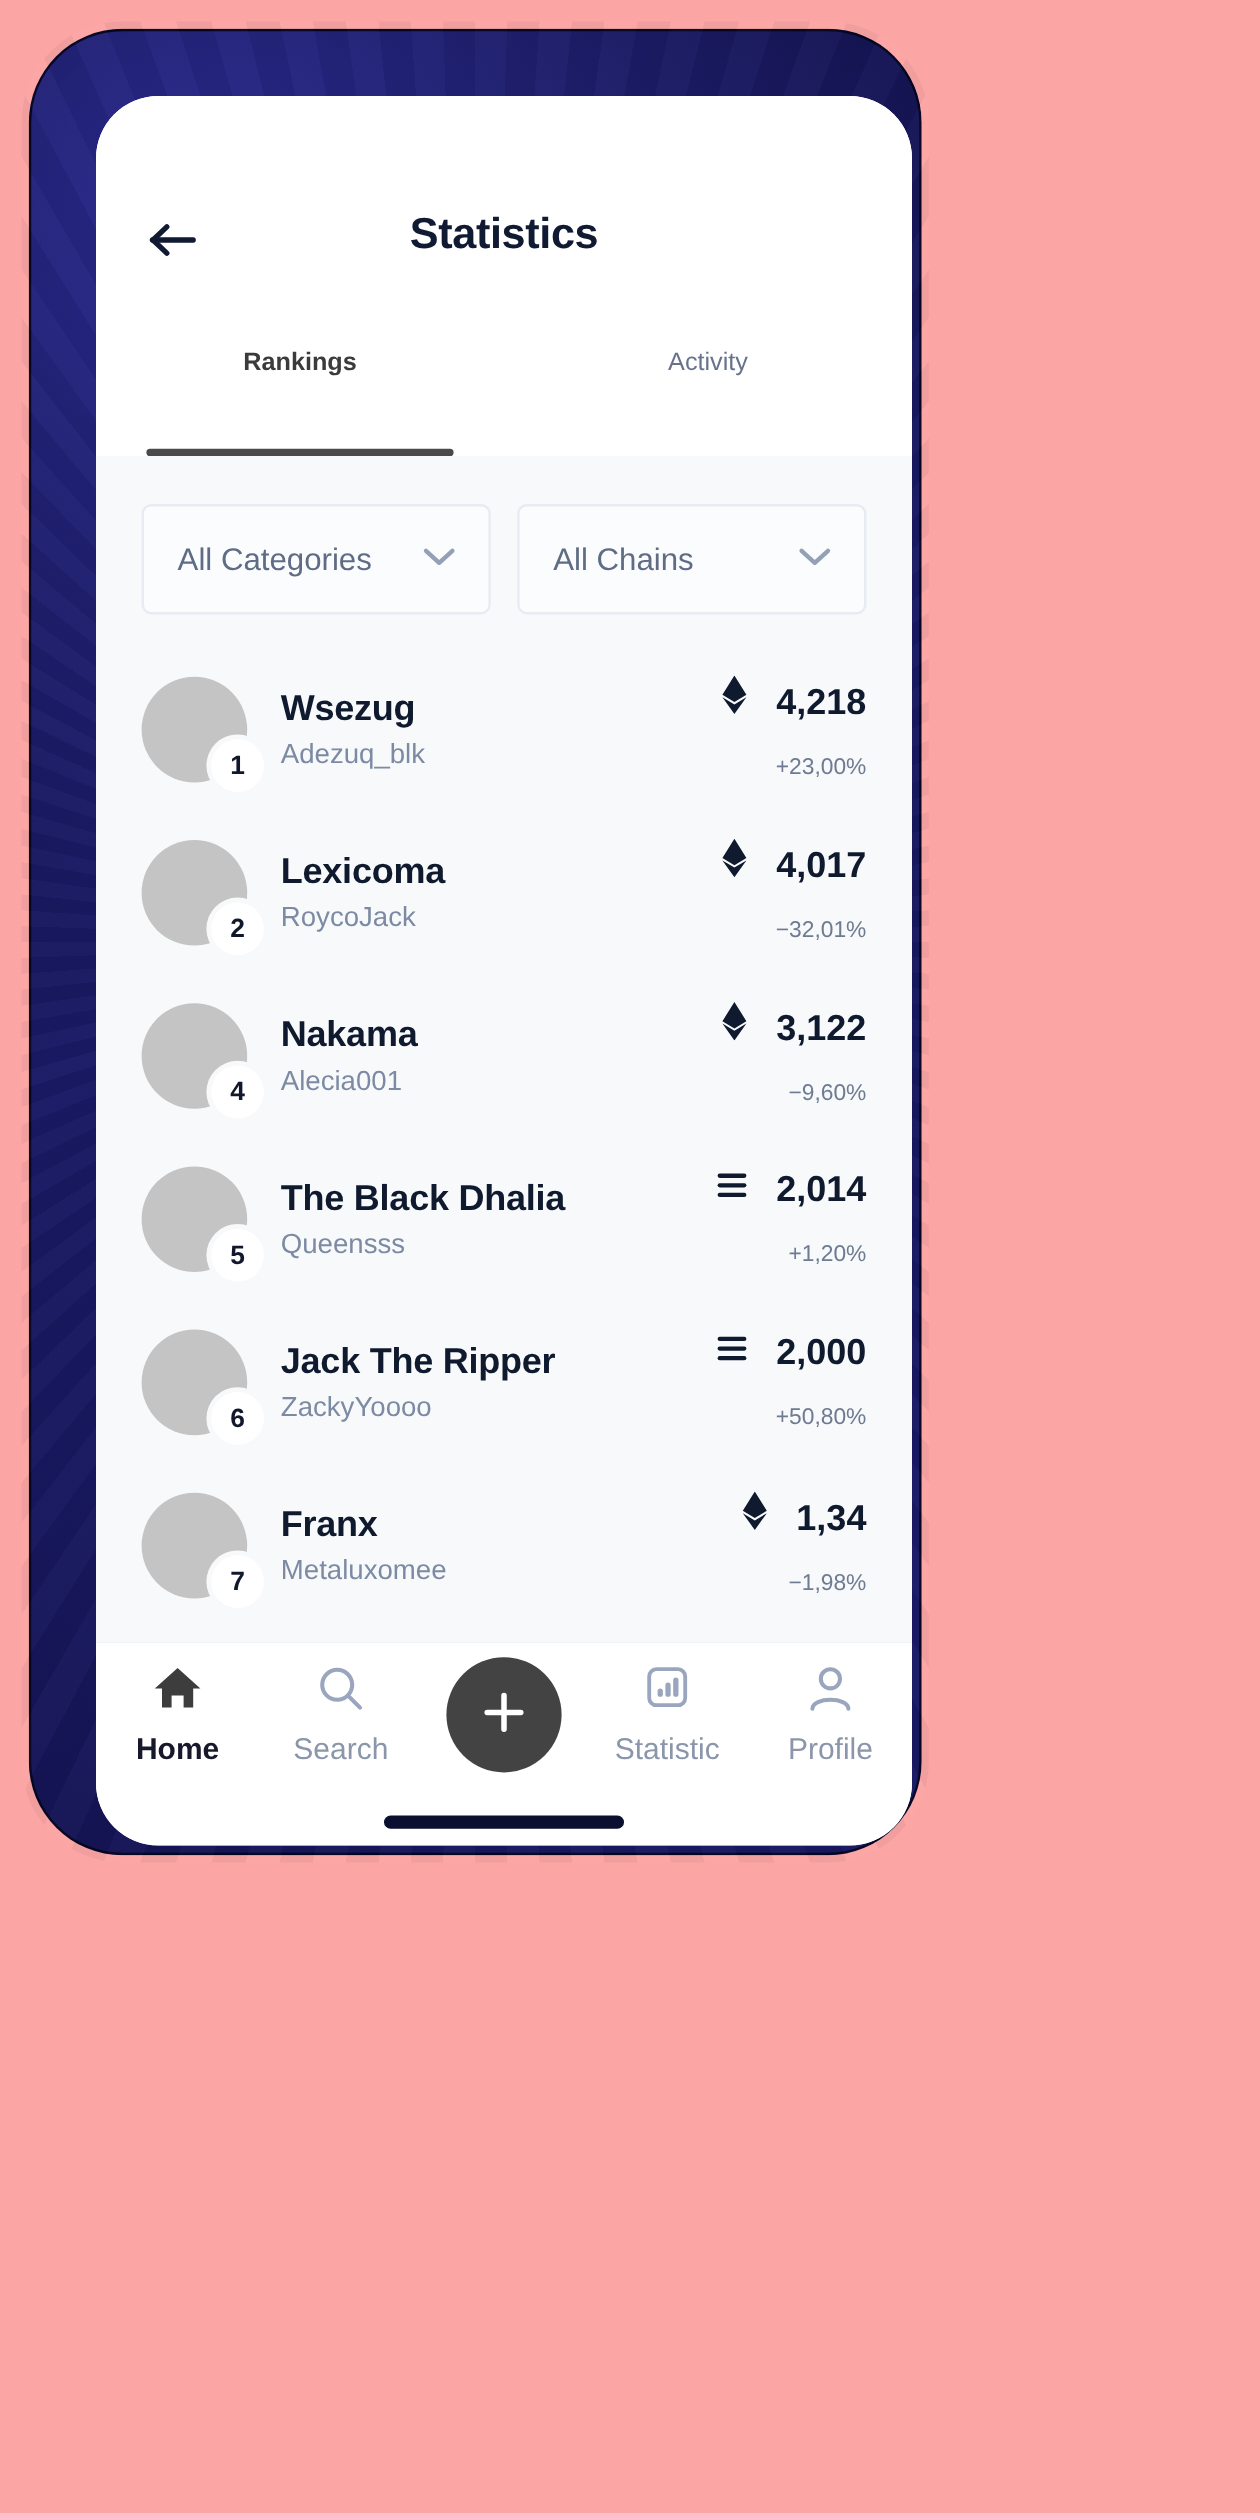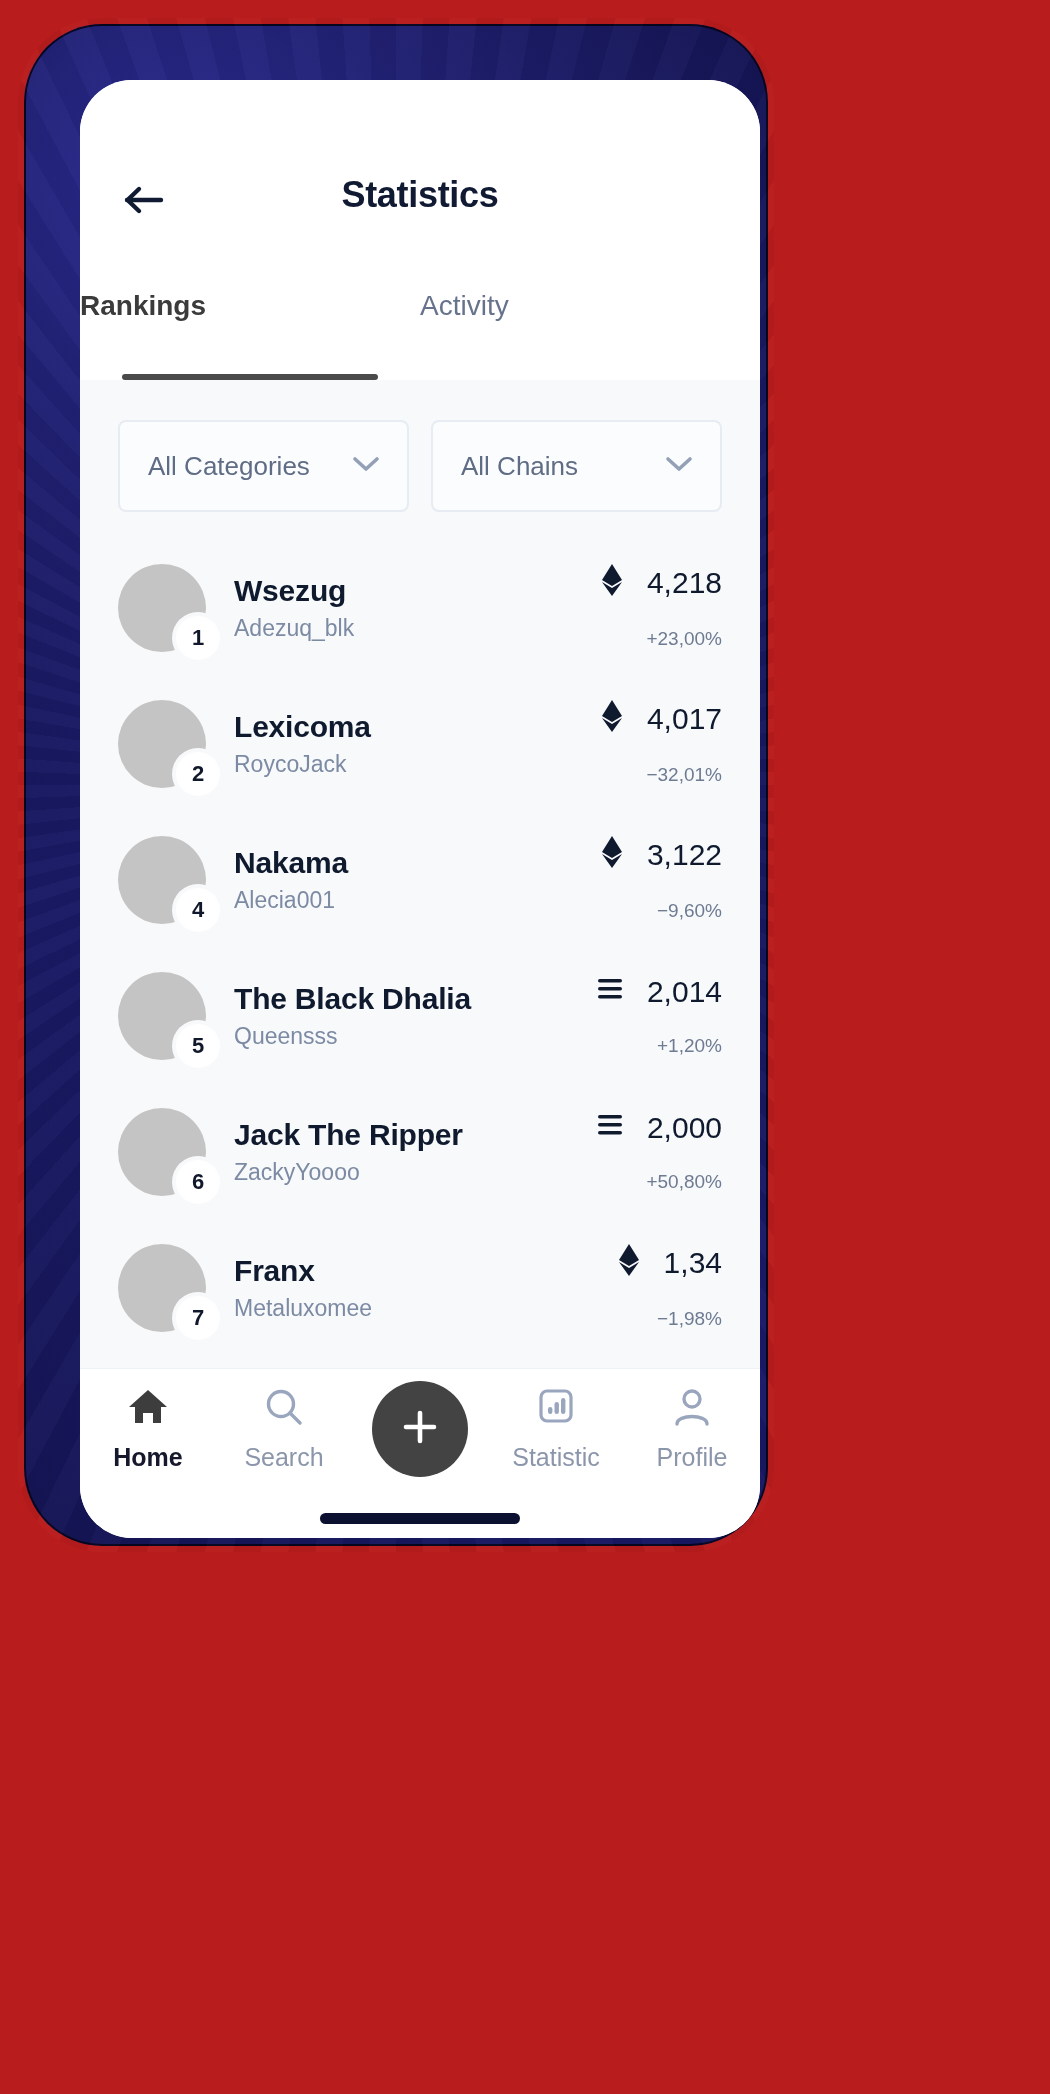--- a/index.html
+++ b/index.html
@@ -5,21 +5,21 @@
   * { box-sizing: border-box; margin: 0; padding: 0; }
   html, body {
     width: 1050px; height: 2094px;
     background: #000000;
     font-family: "Liberation Sans", sans-serif;
     overflow: hidden;
   }
   .stage {
     position: relative;
     width: 1050px; height: 2094px;
-    background: #b91c1c;
+    background: #fca5a5;
   }
   
   .phone-frame {
     position: absolute;
     left: 24px; top: 24px;
     width: 744px; height: 1522px;
     border-radius: 78px;
     background: #131347;
     background-image:
       radial-gradient(circle at 20% 10%, #2a2a8f 0%, rgba(42,42,143,0) 42%),
@@ -80,22 +80,23 @@
     display: flex;
     background: #ffffff;
     height: 110px;
     flex: 0 0 auto;
     border-bottom: none;
   }
   .tab {
     flex: 1 1 50%;
     display: flex;
     align-items: flex-start;
+    justify-content: center;
     padding-top: 20px;
-    font-size: 28px;
+    font-size: 21px;
     cursor: pointer;
     position: relative;
   }
   .tab.active {
     color: #3b3b3b;
     font-weight: 700;
   }
   .tab.inactive {
     color: #67738c;
     font-weight: 400;
@@ -197,25 +198,25 @@
     margin-top: 4px;
     white-space: nowrap;
   }
   .rank-stats {
     flex: 0 0 auto;
     text-align: right;
     padding-left: 10px;
   }
   .rank-value {
     display: flex;
-    align-items: flex-start;
+    align-items: flex-end;
     justify-content: flex-end;
     gap: 24px;
     font-size: 30px;
-    font-weight: 400;
+    font-weight: 700;
     color: #101a2e;
     line-height: 1.25;
     white-space: nowrap;
   }
   .rank-change {
     font-size: 19px;
     color: #6e7b92;
     line-height: 1.35;
     margin-top: 22px;
     white-space: nowrap;

